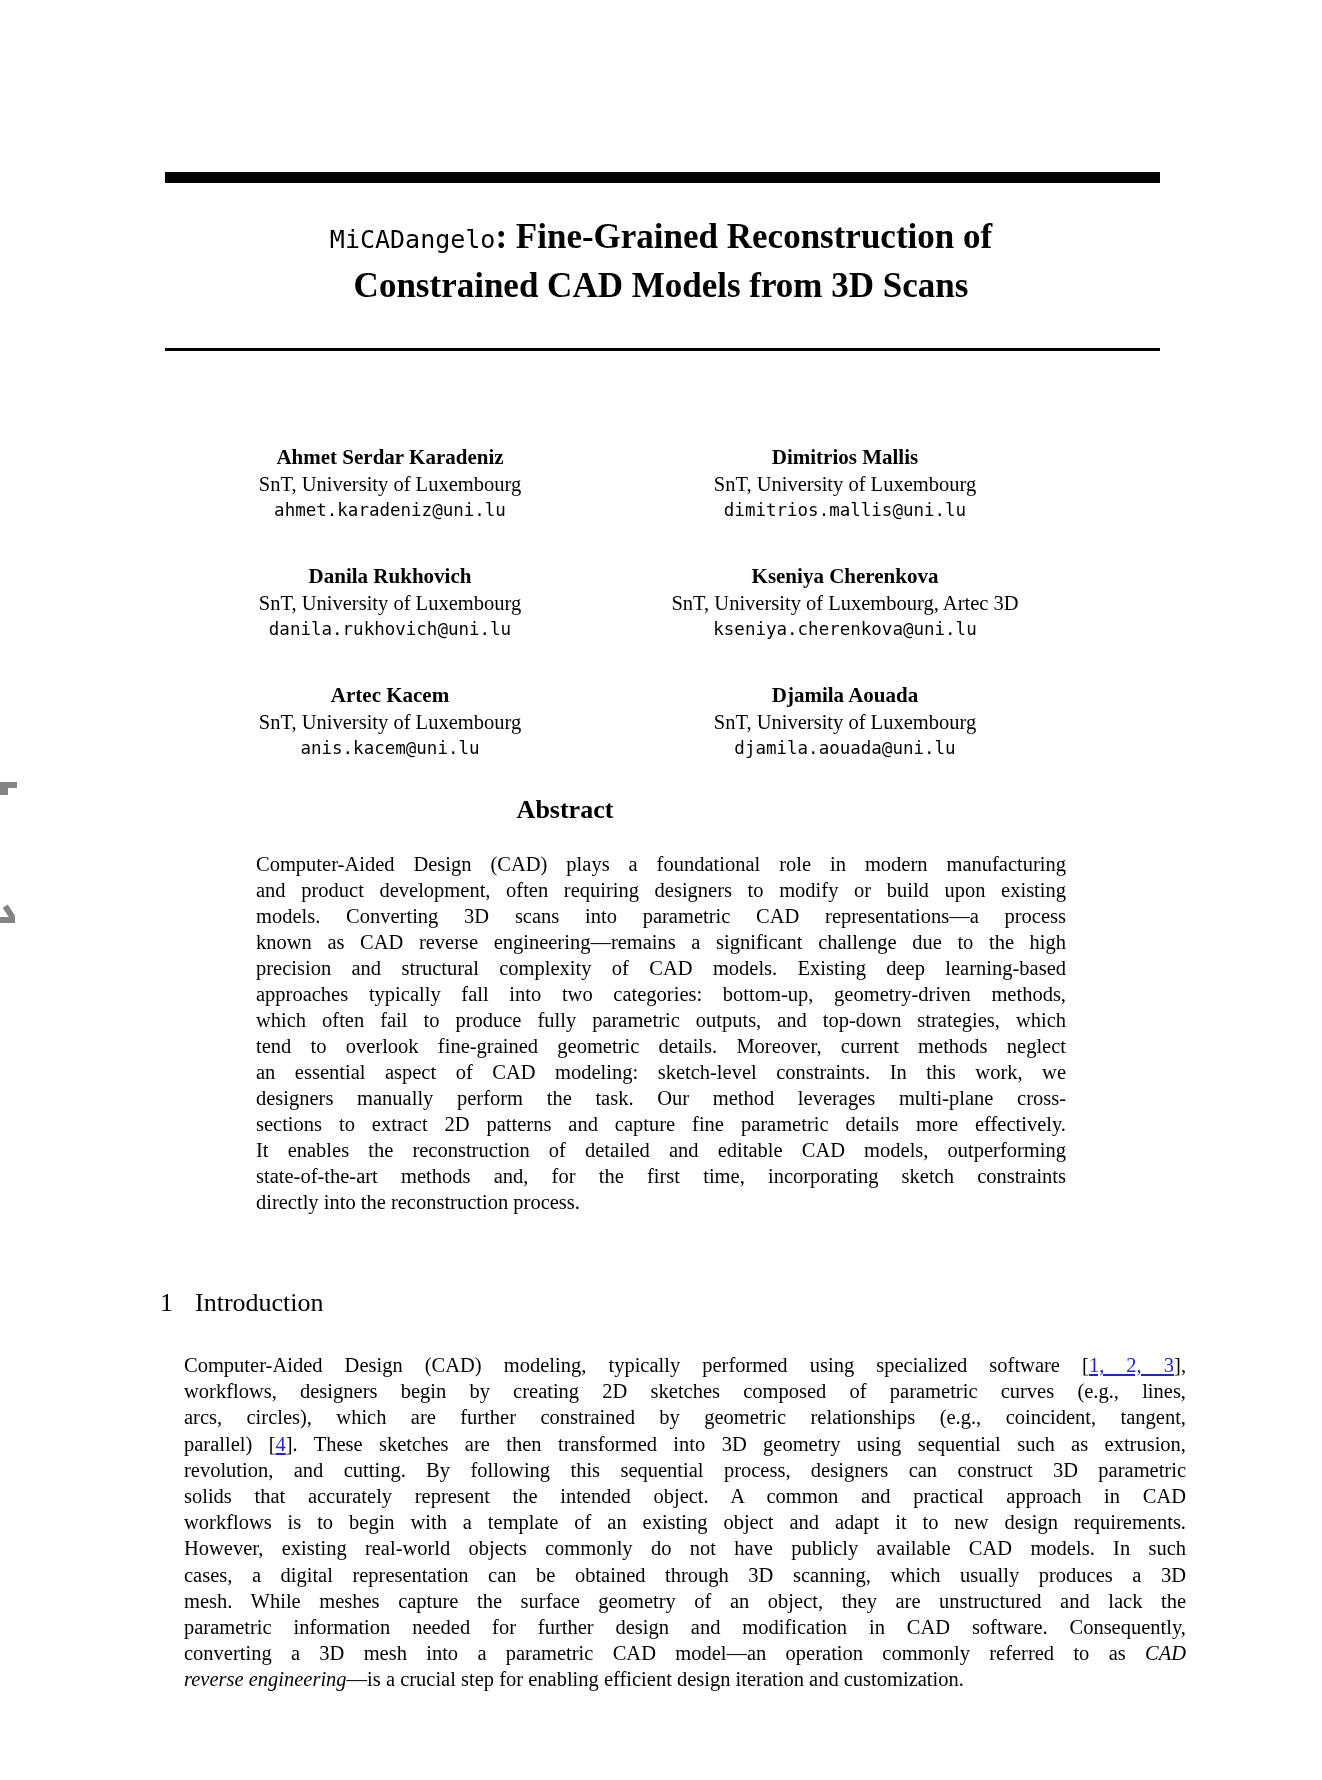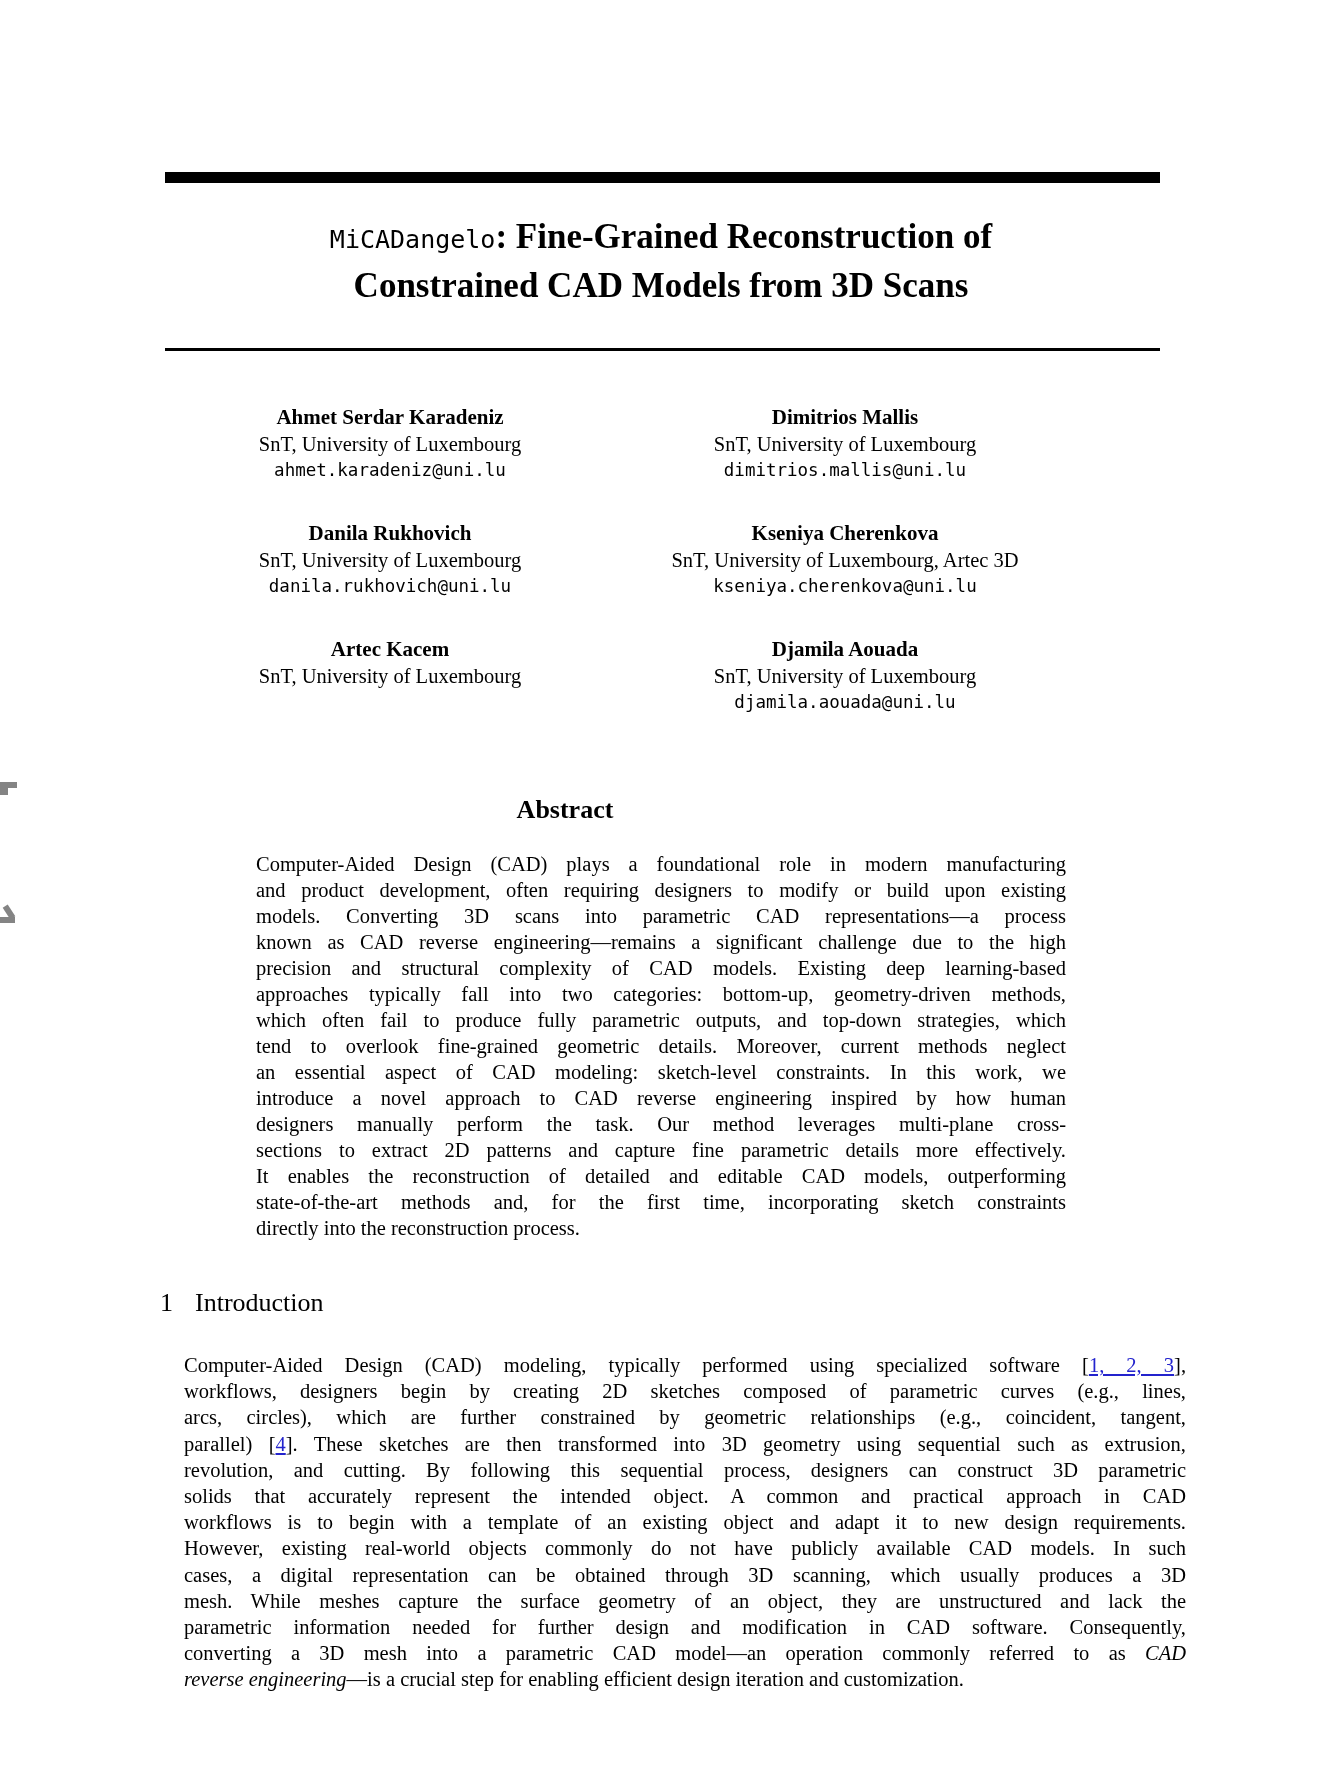--- a/index.html
+++ b/index.html
@@ -8,21 +8,21 @@
   .rule{position:absolute;background:#000;}
   .rule-top{left:165px;top:172px;width:995px;height:11px;}
   .rule-title{left:165px;top:348px;width:995px;height:3px;}
   .title{position:absolute;left:0;top:214px;width:1322px;text-align:center;
          font-weight:bold;font-size:35px;line-height:46px;}
   .title .mono{font-family:"DejaVu Sans Mono",monospace;font-weight:normal;font-size:25px;}
   .authors-col{position:absolute;width:560px;text-align:center;}
   .col1{left:110px;top:404px;}
   .col2{left:565px;top:404px;}
   .author{height:79px;margin-bottom:37px;}
-  .author .name{font-weight:bold;font-size:21px;line-height:27px;}
+  .author .name{font-weight:bold;font-size:21px;line-height:27px;margin-top:40px;}
   .author .affil{font-size:20.5px;line-height:26px;}
   .author .email{font-family:"DejaVu Sans Mono",monospace;font-size:17.5px;line-height:26px;}
   .abstract-heading{position:absolute;left:0;top:795px;width:1130px;text-align:center;
          font-weight:bold;font-size:26px;}
   .abstract-body{position:absolute;left:256px;top:851px;width:810px;
          font-size:20.5px;line-height:26px;}
   .intro-heading{position:absolute;left:160px;top:1288px;font-weight:normal;font-size:26px;}
   .intro-heading .sec-title{margin-left:22px;}
   .intro-body{position:absolute;left:160px;top:1352px;width:1002px;
          font-size:20.5px;line-height:26.2px;margin-left:24px;}
@@ -57,20 +57,21 @@
       <div class="email">ahmet.karadeniz@uni.lu</div>
     </div>
     <div class="author">
       <div class="name">Danila Rukhovich</div>
       <div class="affil">SnT, University of Luxembourg</div>
       <div class="email">danila.rukhovich@uni.lu</div>
     </div>
     <div class="author">
       <div class="name">Artec Kacem</div>
       <div class="affil">SnT, University of Luxembourg</div>
+      <div class="email">anis.kacem@uni.lu</div>
     </div>
   </div>
 
   <div class="authors-col col2">
     <div class="author">
       <div class="name">Dimitrios Mallis</div>
       <div class="affil">SnT, University of Luxembourg</div>
       <div class="email">dimitrios.mallis@uni.lu</div>
     </div>
     <div class="author">
@@ -90,21 +91,20 @@
   <div class="abstract-body">
       <div class="tline"><span>Computer-Aided Design (CAD) plays a foundational role in modern manufacturing</span></div>
       <div class="tline"><span>and product development, often requiring designers to modify or build upon existing</span></div>
       <div class="tline"><span>models. Converting 3D scans into parametric CAD representations—a process</span></div>
       <div class="tline"><span>known as CAD reverse engineering—remains a significant challenge due to the high</span></div>
       <div class="tline"><span>precision and structural complexity of CAD models. Existing deep learning-based</span></div>
       <div class="tline"><span>approaches typically fall into two categories: bottom-up, geometry-driven methods,</span></div>
       <div class="tline"><span>which often fail to produce fully parametric outputs, and top-down strategies, which</span></div>
       <div class="tline"><span>tend to overlook fine-grained geometric details. Moreover, current methods neglect</span></div>
       <div class="tline"><span>an essential aspect of CAD modeling: sketch-level constraints. In this work, we</span></div>
-      <div class="tline"><span>introduce a novel approach to CAD reverse engineering inspired by how human</span></div>
       <div class="tline"><span>designers manually perform the task. Our method leverages multi-plane cross-</span></div>
       <div class="tline"><span>sections to extract 2D patterns and capture fine parametric details more effectively.</span></div>
       <div class="tline"><span>It enables the reconstruction of detailed and editable CAD models, outperforming</span></div>
       <div class="tline"><span>state-of-the-art methods and, for the first time, incorporating sketch constraints</span></div>
       <div class="tline last"><span>directly into the reconstruction process.</span></div>
     </div>
 
   <div class="intro-heading">
     <span class="sec-num">1</span><span class="sec-title">Introduction</span>
   </div>

